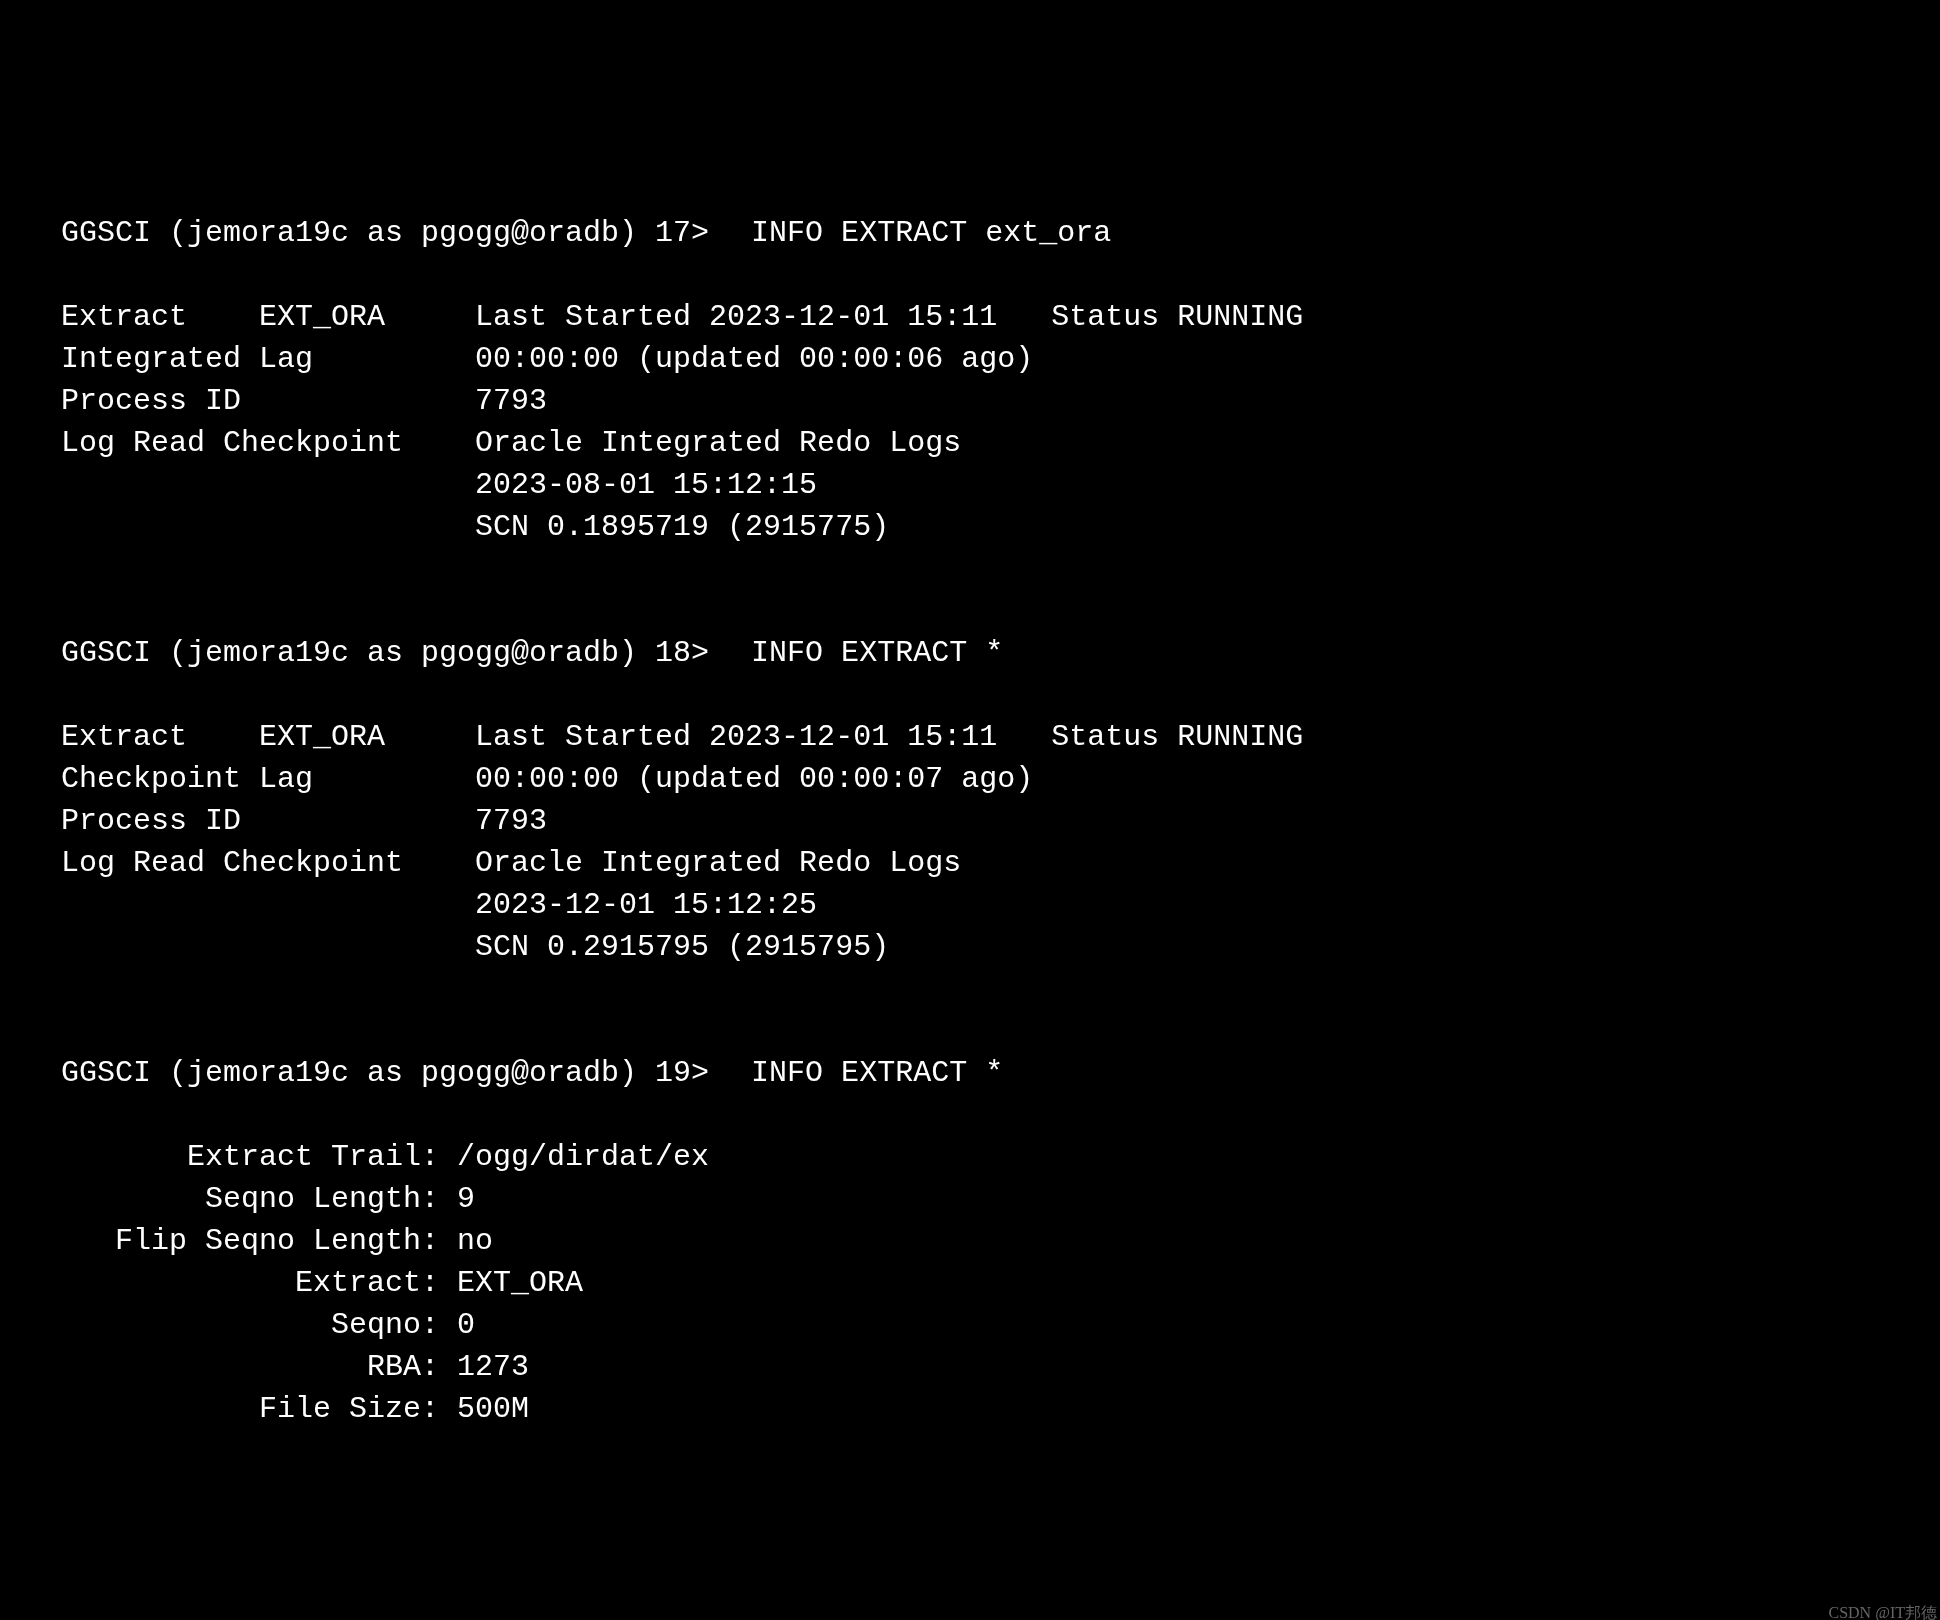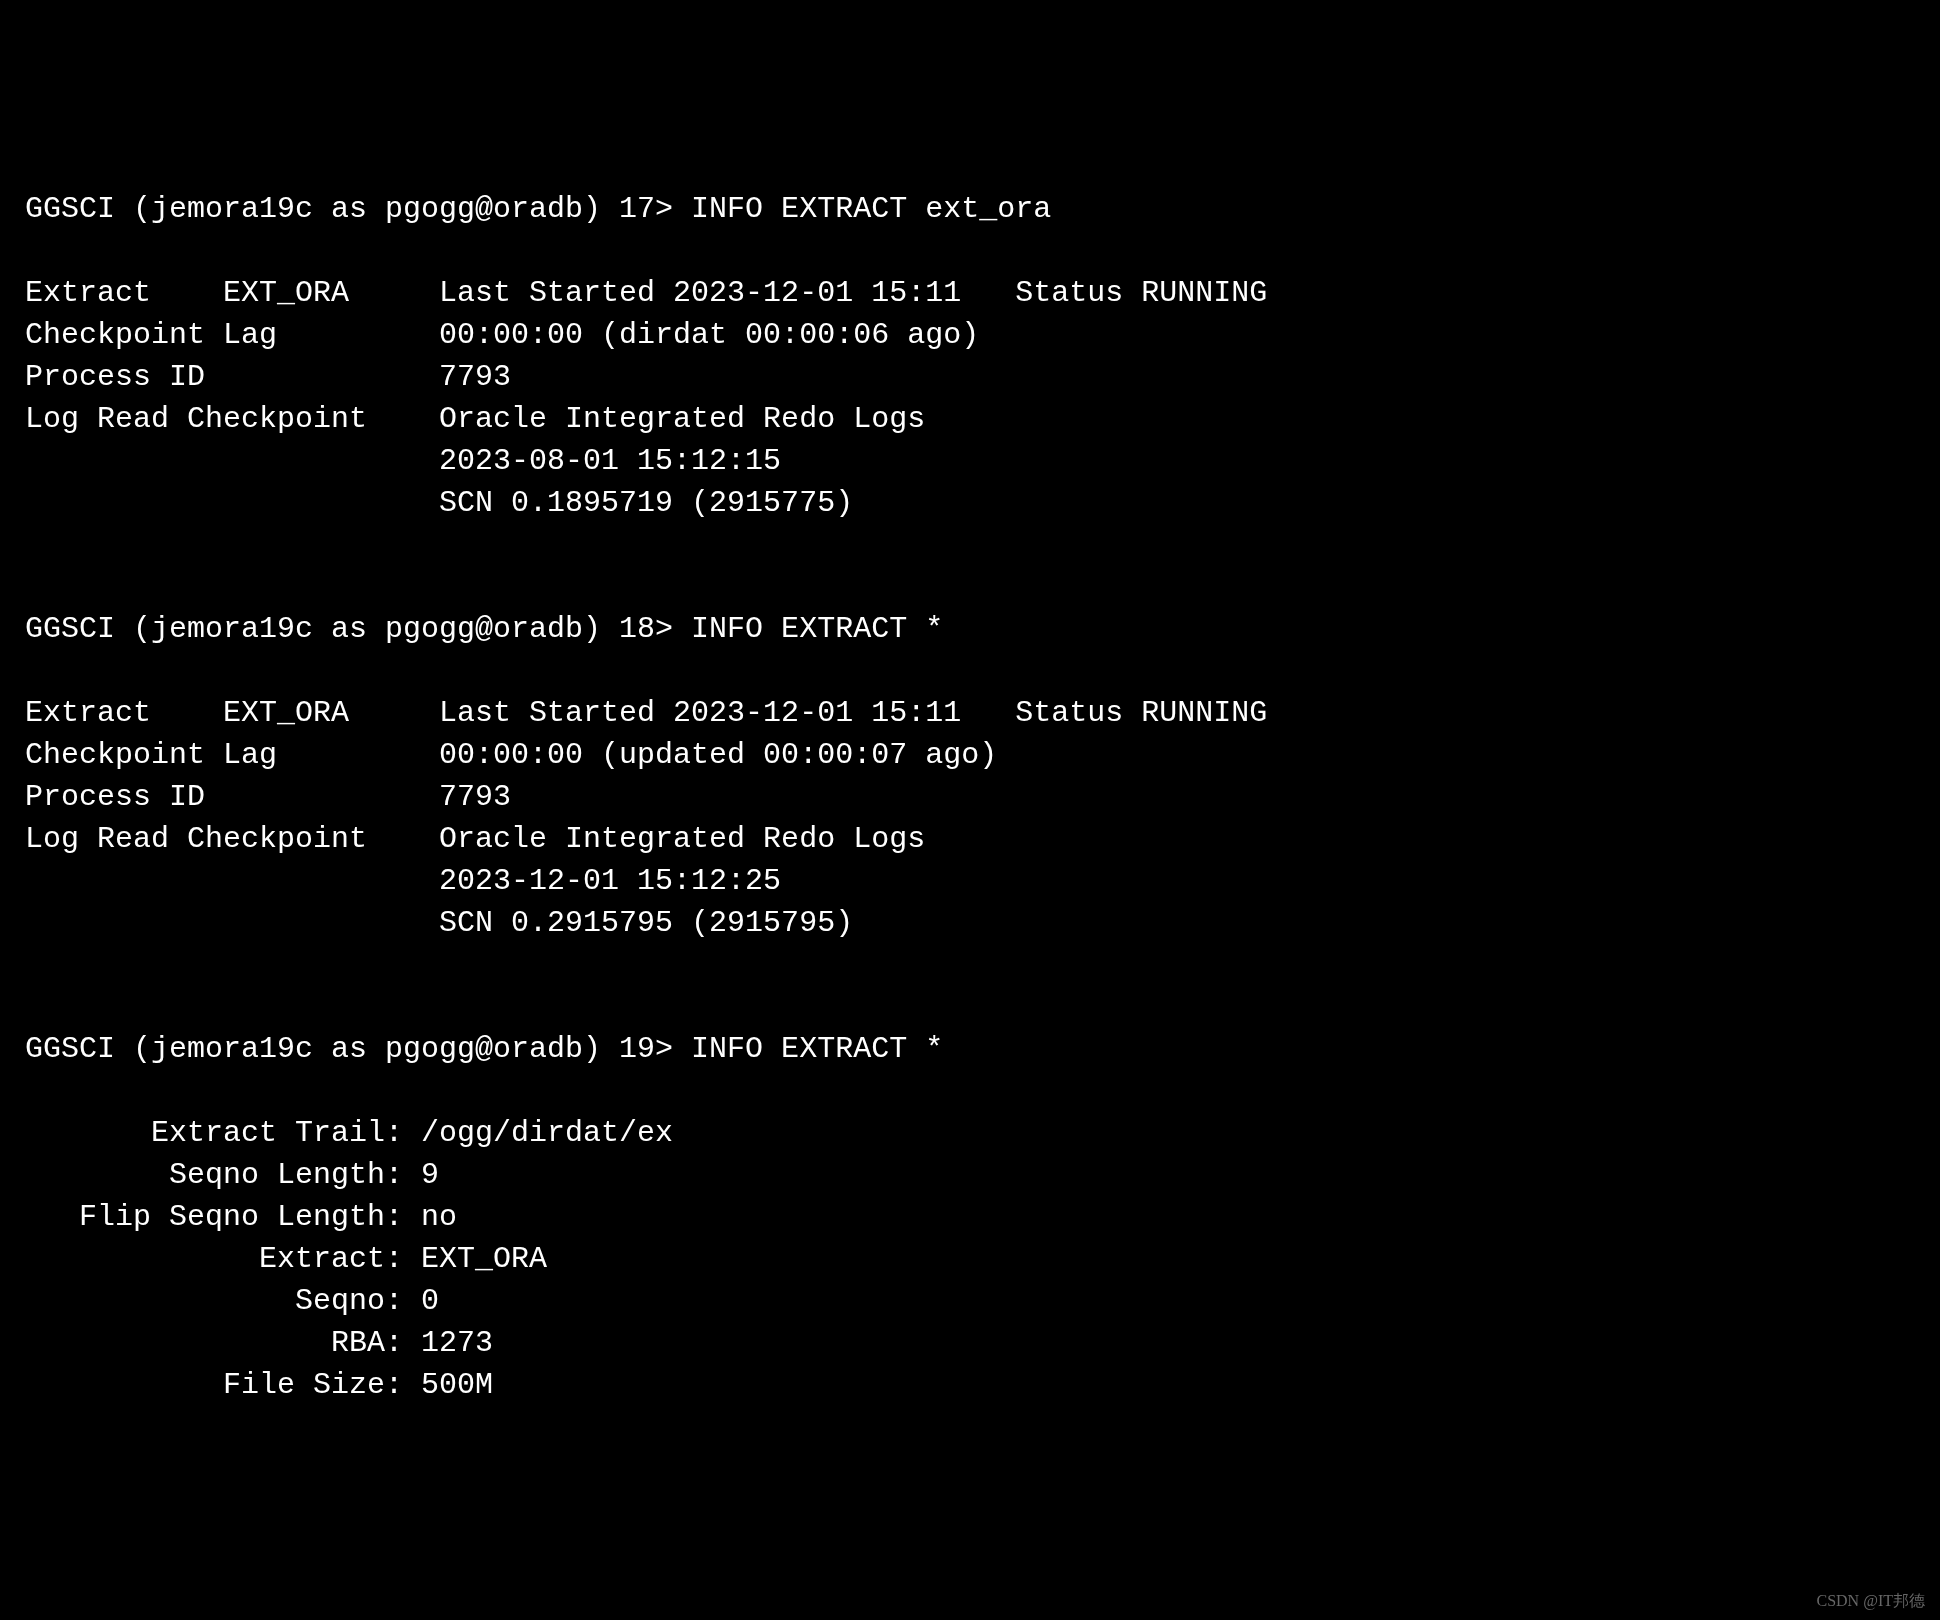--- a/index.html
+++ b/index.html
@@ -1,16 +1,16 @@
 <!DOCTYPE html>
 <html><head>
   <meta charset="utf-8">
   <style>
     * {
-      margin: 0;
+      margin: 12px;
       padding: 0;
       box-sizing: border-box;
     }
     body {
       background-color: #000000;
       color: #ffffff;
       font-family: 'Courier New', Courier, monospace;
       font-size: 30px;
       line-height: 1.4;
       padding: 20px 25px;
@@ -30,21 +30,21 @@
     }
   </style>
 </head>
 <body>
 
 
 
 <span>GGSCI (jemora19c as pgogg@oradb) 17&gt; </span><span>INFO EXTRACT ext_ora</span>
 
 <span>Extract    EXT_ORA     Last Started 2023-12-01 15:11   Status RUNNING</span>
-<span>Checkpoint Lag         00:00:00 (dirdat 00:00:06 ago)</span>
+<span>Integrated Lag         00:00:00 (updated 00:00:06 ago)</span>
 <span>Process ID             7793</span>
 <span>Log Read Checkpoint    Oracle Integrated Redo Logs</span>
 <span>                       2023-08-01 15:12:15</span>
 <span>                       SCN 0.1895719 (2915775)</span>
 
 
 <span>GGSCI (jemora19c as pgogg@oradb) 18&gt; </span><span>INFO EXTRACT *</span>
 
 <span>Extract    EXT_ORA     Last Started 2023-12-01 15:11   Status RUNNING</span>
 <span>Checkpoint Lag         00:00:00 (updated 00:00:07 ago)</span>

